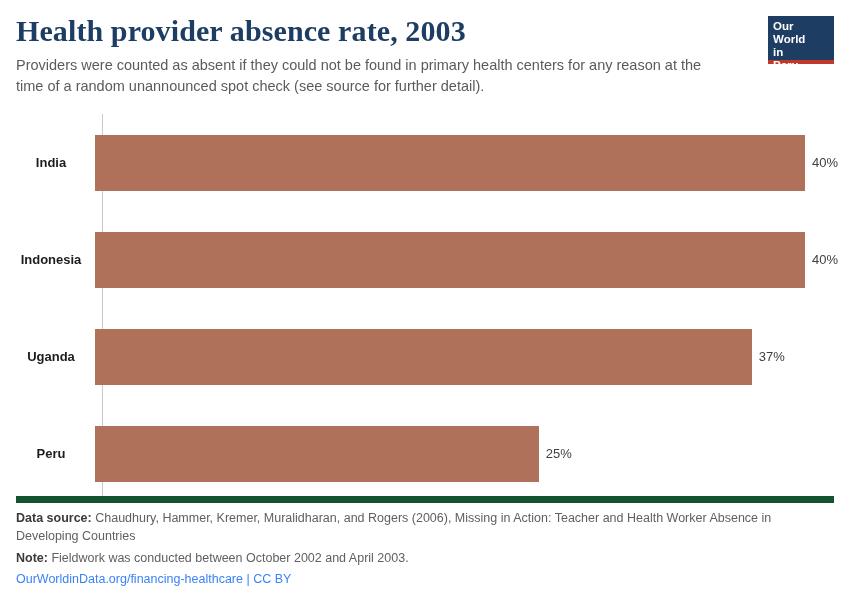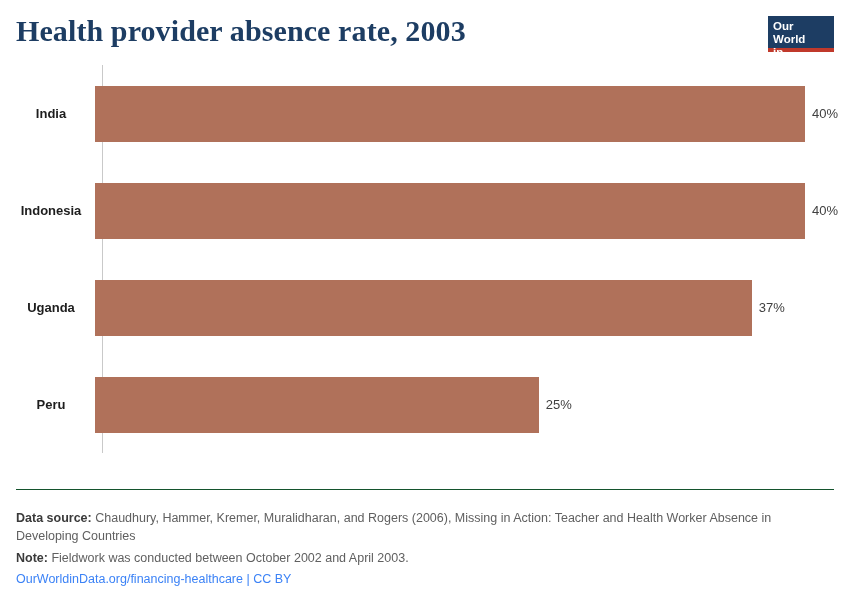--- a/index.html
+++ b/index.html
@@ -42,21 +42,21 @@
     margin: 0;
     max-width: 706px;
   }
 
   
   .owid-logo {
     position: absolute;
     top: 2px;
     right: 0;
     width: 66px;
-    height: 36px;
+    height: 48px;
     background: #1d3d63;
     color: #ffffff;
     font-family: "Liberation Sans", sans-serif;
     font-size: 11.5px;
     font-weight: 700;
     line-height: 1.12;
     padding: 4px 23px 0 5px;
     box-sizing: border-box;
     border-bottom: 4px solid #c0392b;
   }
@@ -119,22 +119,22 @@
     margin-left: 7px;
     white-space: nowrap;
   }
 
   
   .footer {
     position: absolute;
     left: 16px;
     right: 16px;
     bottom: 14px;
-    border-top: 1px solid #14532d;
-    padding-top: 20px;
+    border-top: 7px solid #14532d;
+    padding-top: 7px;
   }
   .footer-line {
     font-size: 12.5px;
     color: #606060;
     line-height: 1.38;
     margin-bottom: 5px;
     max-width: 790px;
   }
   .footer-line b {
     color: #3a3a3a;
@@ -146,23 +146,24 @@
     margin-top: 2px;
   }
 </style>
 </head>
 <body>
 
 <div class="page">
 
   <div class="header">
     <h1 class="title">Health provider absence rate, 2003</h1>
+    <p class="subtitle">Providers were counted as absent if they could not be found in primary health centers for any reason at the time of a random unannounced spot check (see source for further detail).</p>
     <div class="owid-logo">
       <div>Our World</div>
-      <div>in Note</div>
+      <div>in Peru</div>
     </div>
   </div>
 
   <div class="chart-area">
     <div class="axis-line"></div>
     <div class="rows" id="rows">
         <div class="row">
           <div class="cat-label">India</div>
           <div class="bar-wrap">
             <div class="bar" style="background: rgb(176, 113, 90); width: 710px;"></div>

